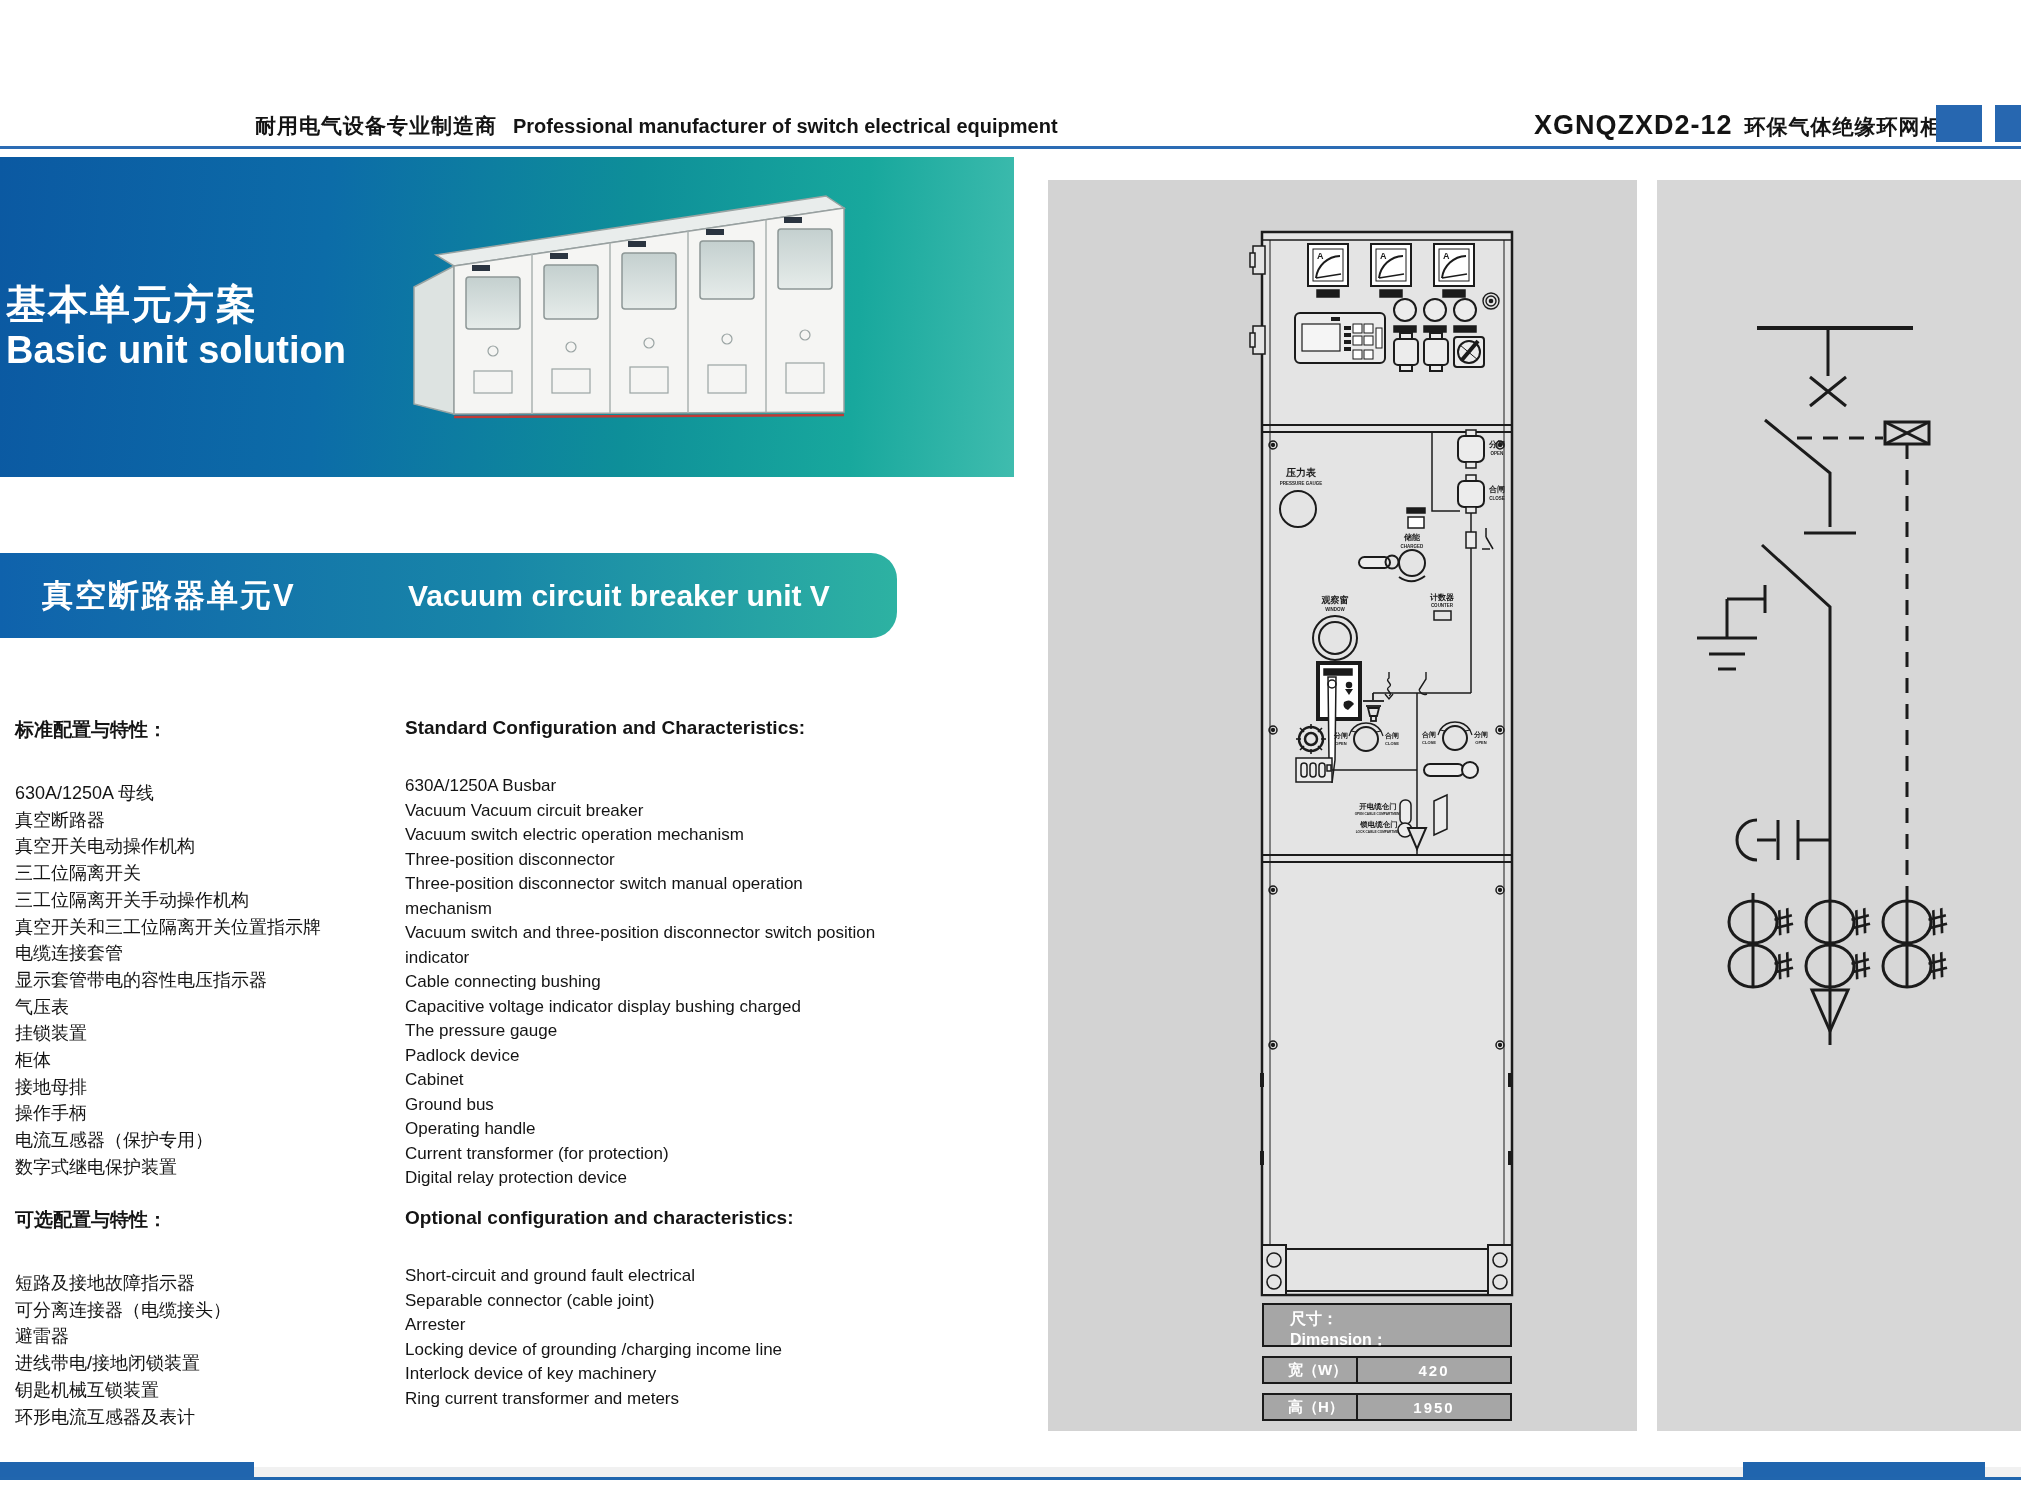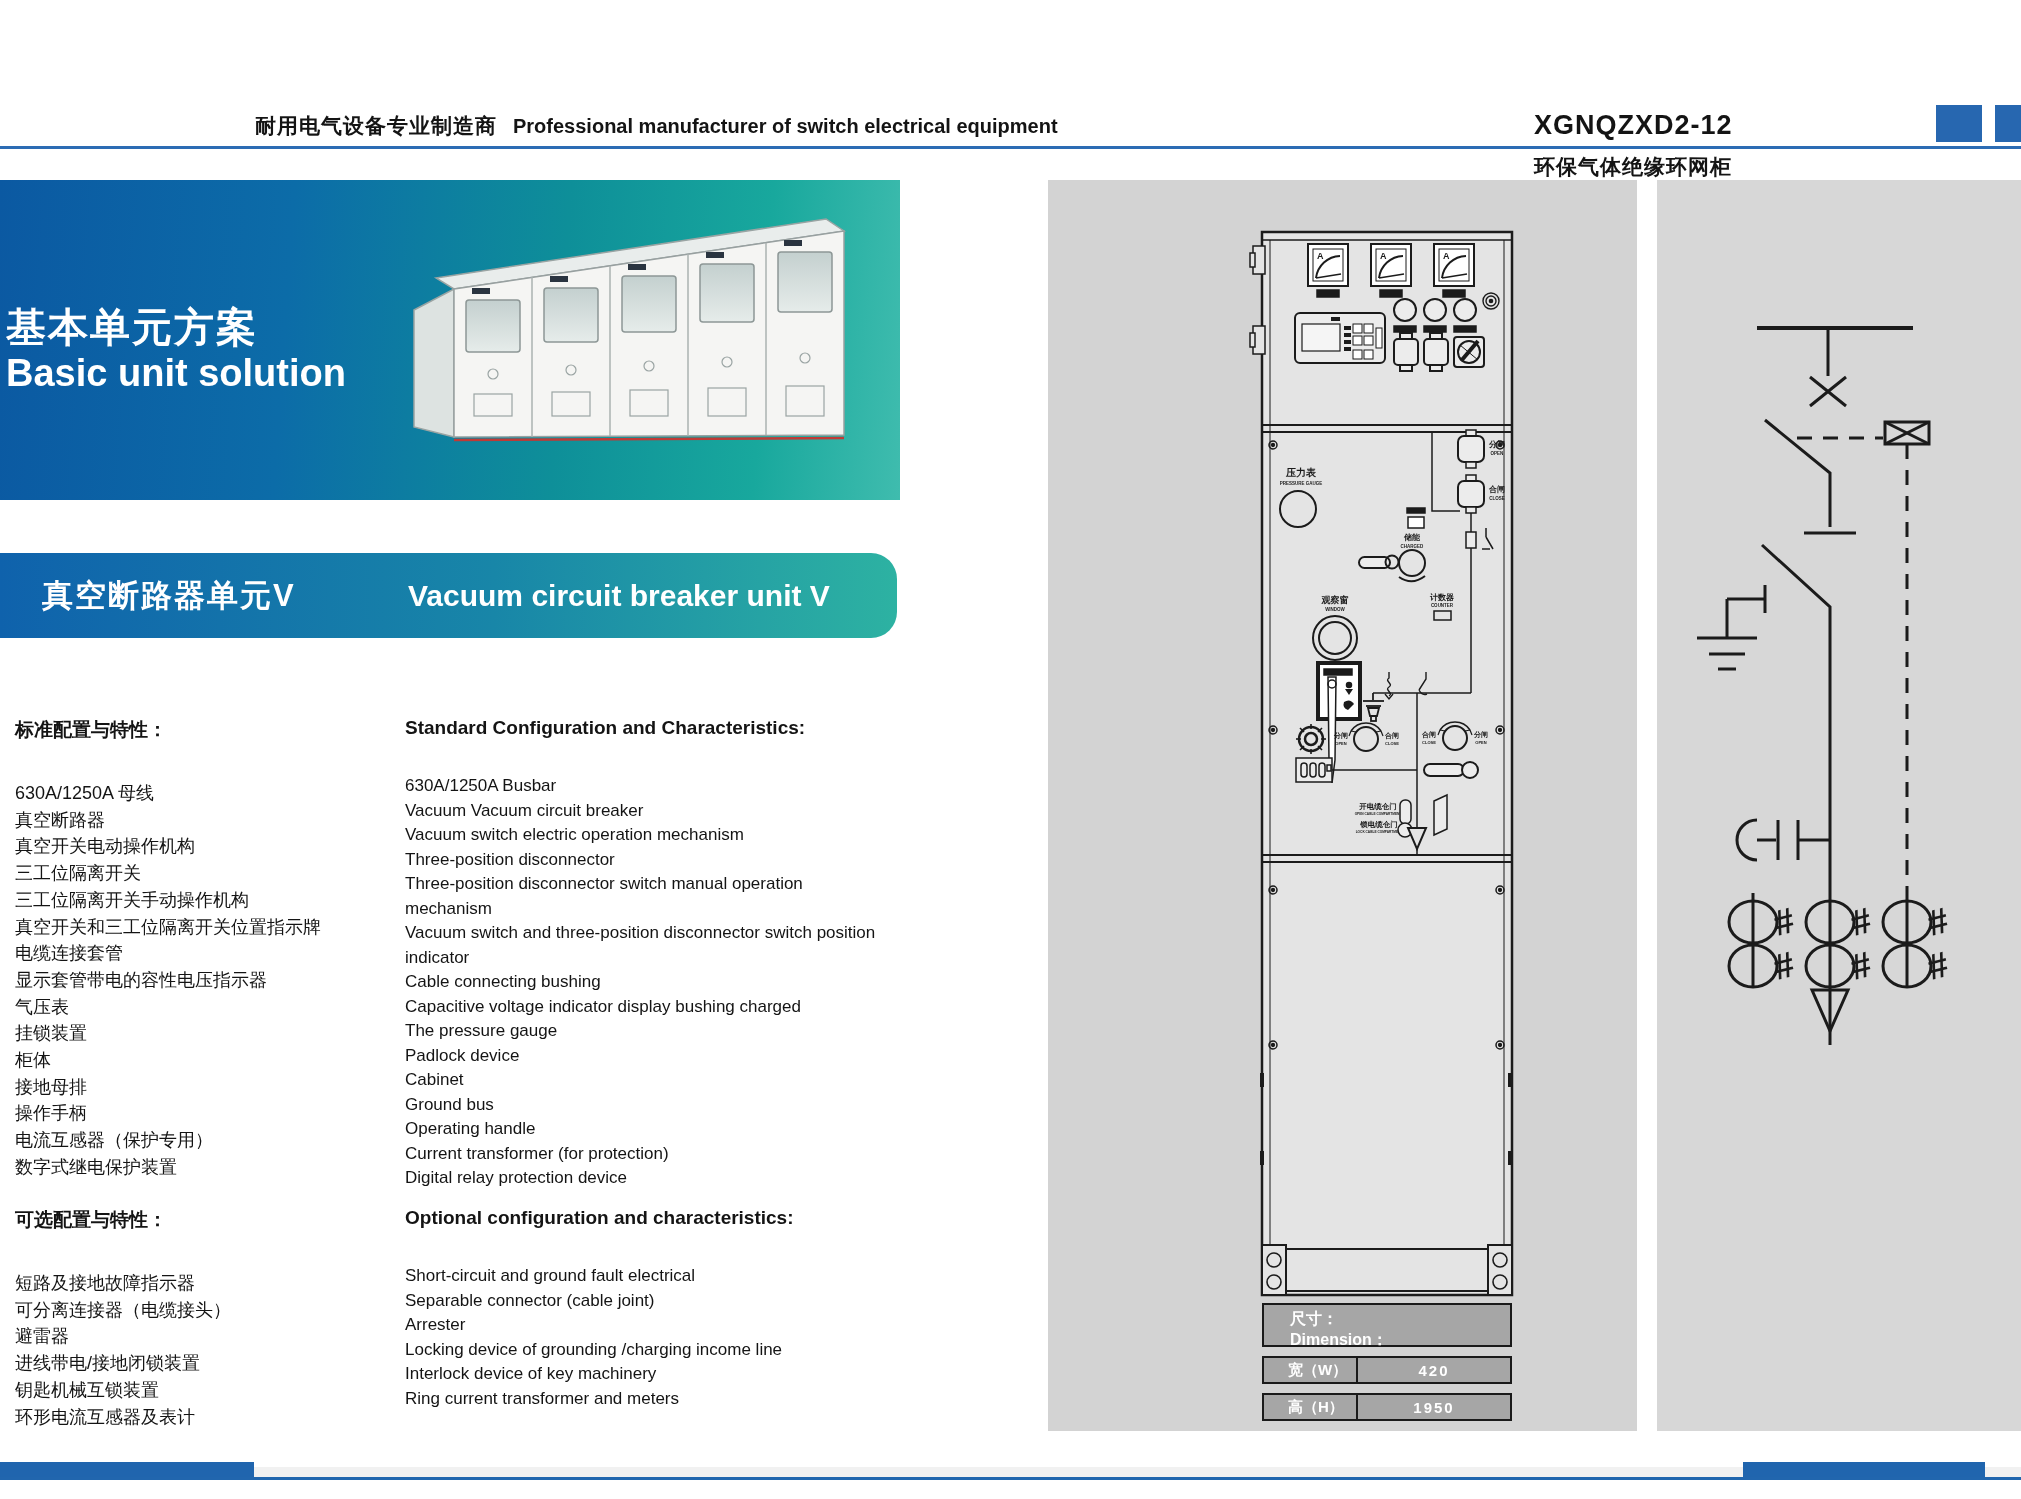--- a/index.html
+++ b/index.html
@@ -4,30 +4,30 @@
 <style>
   html,body{margin:0;padding:0;}
   body{width:2021px;height:1499px;position:relative;background:#ffffff;
        font-family:"Liberation Sans",sans-serif;color:#141414;overflow:hidden;}
   .abs{position:absolute;}
 
   
   .header-left{left:255px;top:112px;display:flex;align-items:baseline;gap:16px;font-weight:bold;}
   .brand-zh{font-size:21px;letter-spacing:1px;}
   .brand-en{font-size:20px;}
-  .header-right{left:1534px;top:110px;display:flex;align-items:baseline;gap:12px;font-weight:bold;flex-direction:column;}
+  .header-right{left:1534px;top:110px;display:flex;align-items:baseline;gap:12px;font-weight:bold;}
   .model{font-size:27px;letter-spacing:1px;}
   .model-desc{font-size:21px;letter-spacing:1px;}
   .hdr-sq1{left:1936px;top:105px;width:46px;height:37px;background:#2767b0;}
   .hdr-sq2{left:1995px;top:105px;width:26px;height:37px;background:#2767b0;}
   .hdr-rule{left:0;top:146px;width:2021px;height:3px;background:#2c6cb4;}
 
   
-  .hero{left:0;top:180px;width:882px;height:320px;
-        background:linear-gradient(94deg,#0b59a2 0%,#0c6ca8 32%,#0e8f99 62%,#18a89d 84%,#3fbcae 100%);padding-left:18px;}
+  .hero{left:0;top:157px;width:1014px;height:320px;
+        background:linear-gradient(94deg,#0b59a2 0%,#0c6ca8 32%,#0e8f99 62%,#18a89d 84%,#3fbcae 100%);}
   .hero-title{left:6px;top:124px;color:#fff;font-weight:bold;line-height:46px;}
   .hero-title .t-zh{font-size:40px;letter-spacing:2px;}
   .hero-title .t-en{font-size:38px;}
   .hero-photo{left:396px;top:8px;}
 
   
   .unit-banner{left:0;top:553px;width:897px;height:85px;border-radius:0 26px 26px 0;
         background:linear-gradient(90deg,#0f62ac 0%,#1886a8 55%,#2db2a2 100%);
         display:flex;align-items:center;}
   .unit-zh{position:absolute;left:42px;color:#fff;font-weight:bold;font-size:31px;letter-spacing:2px;}

